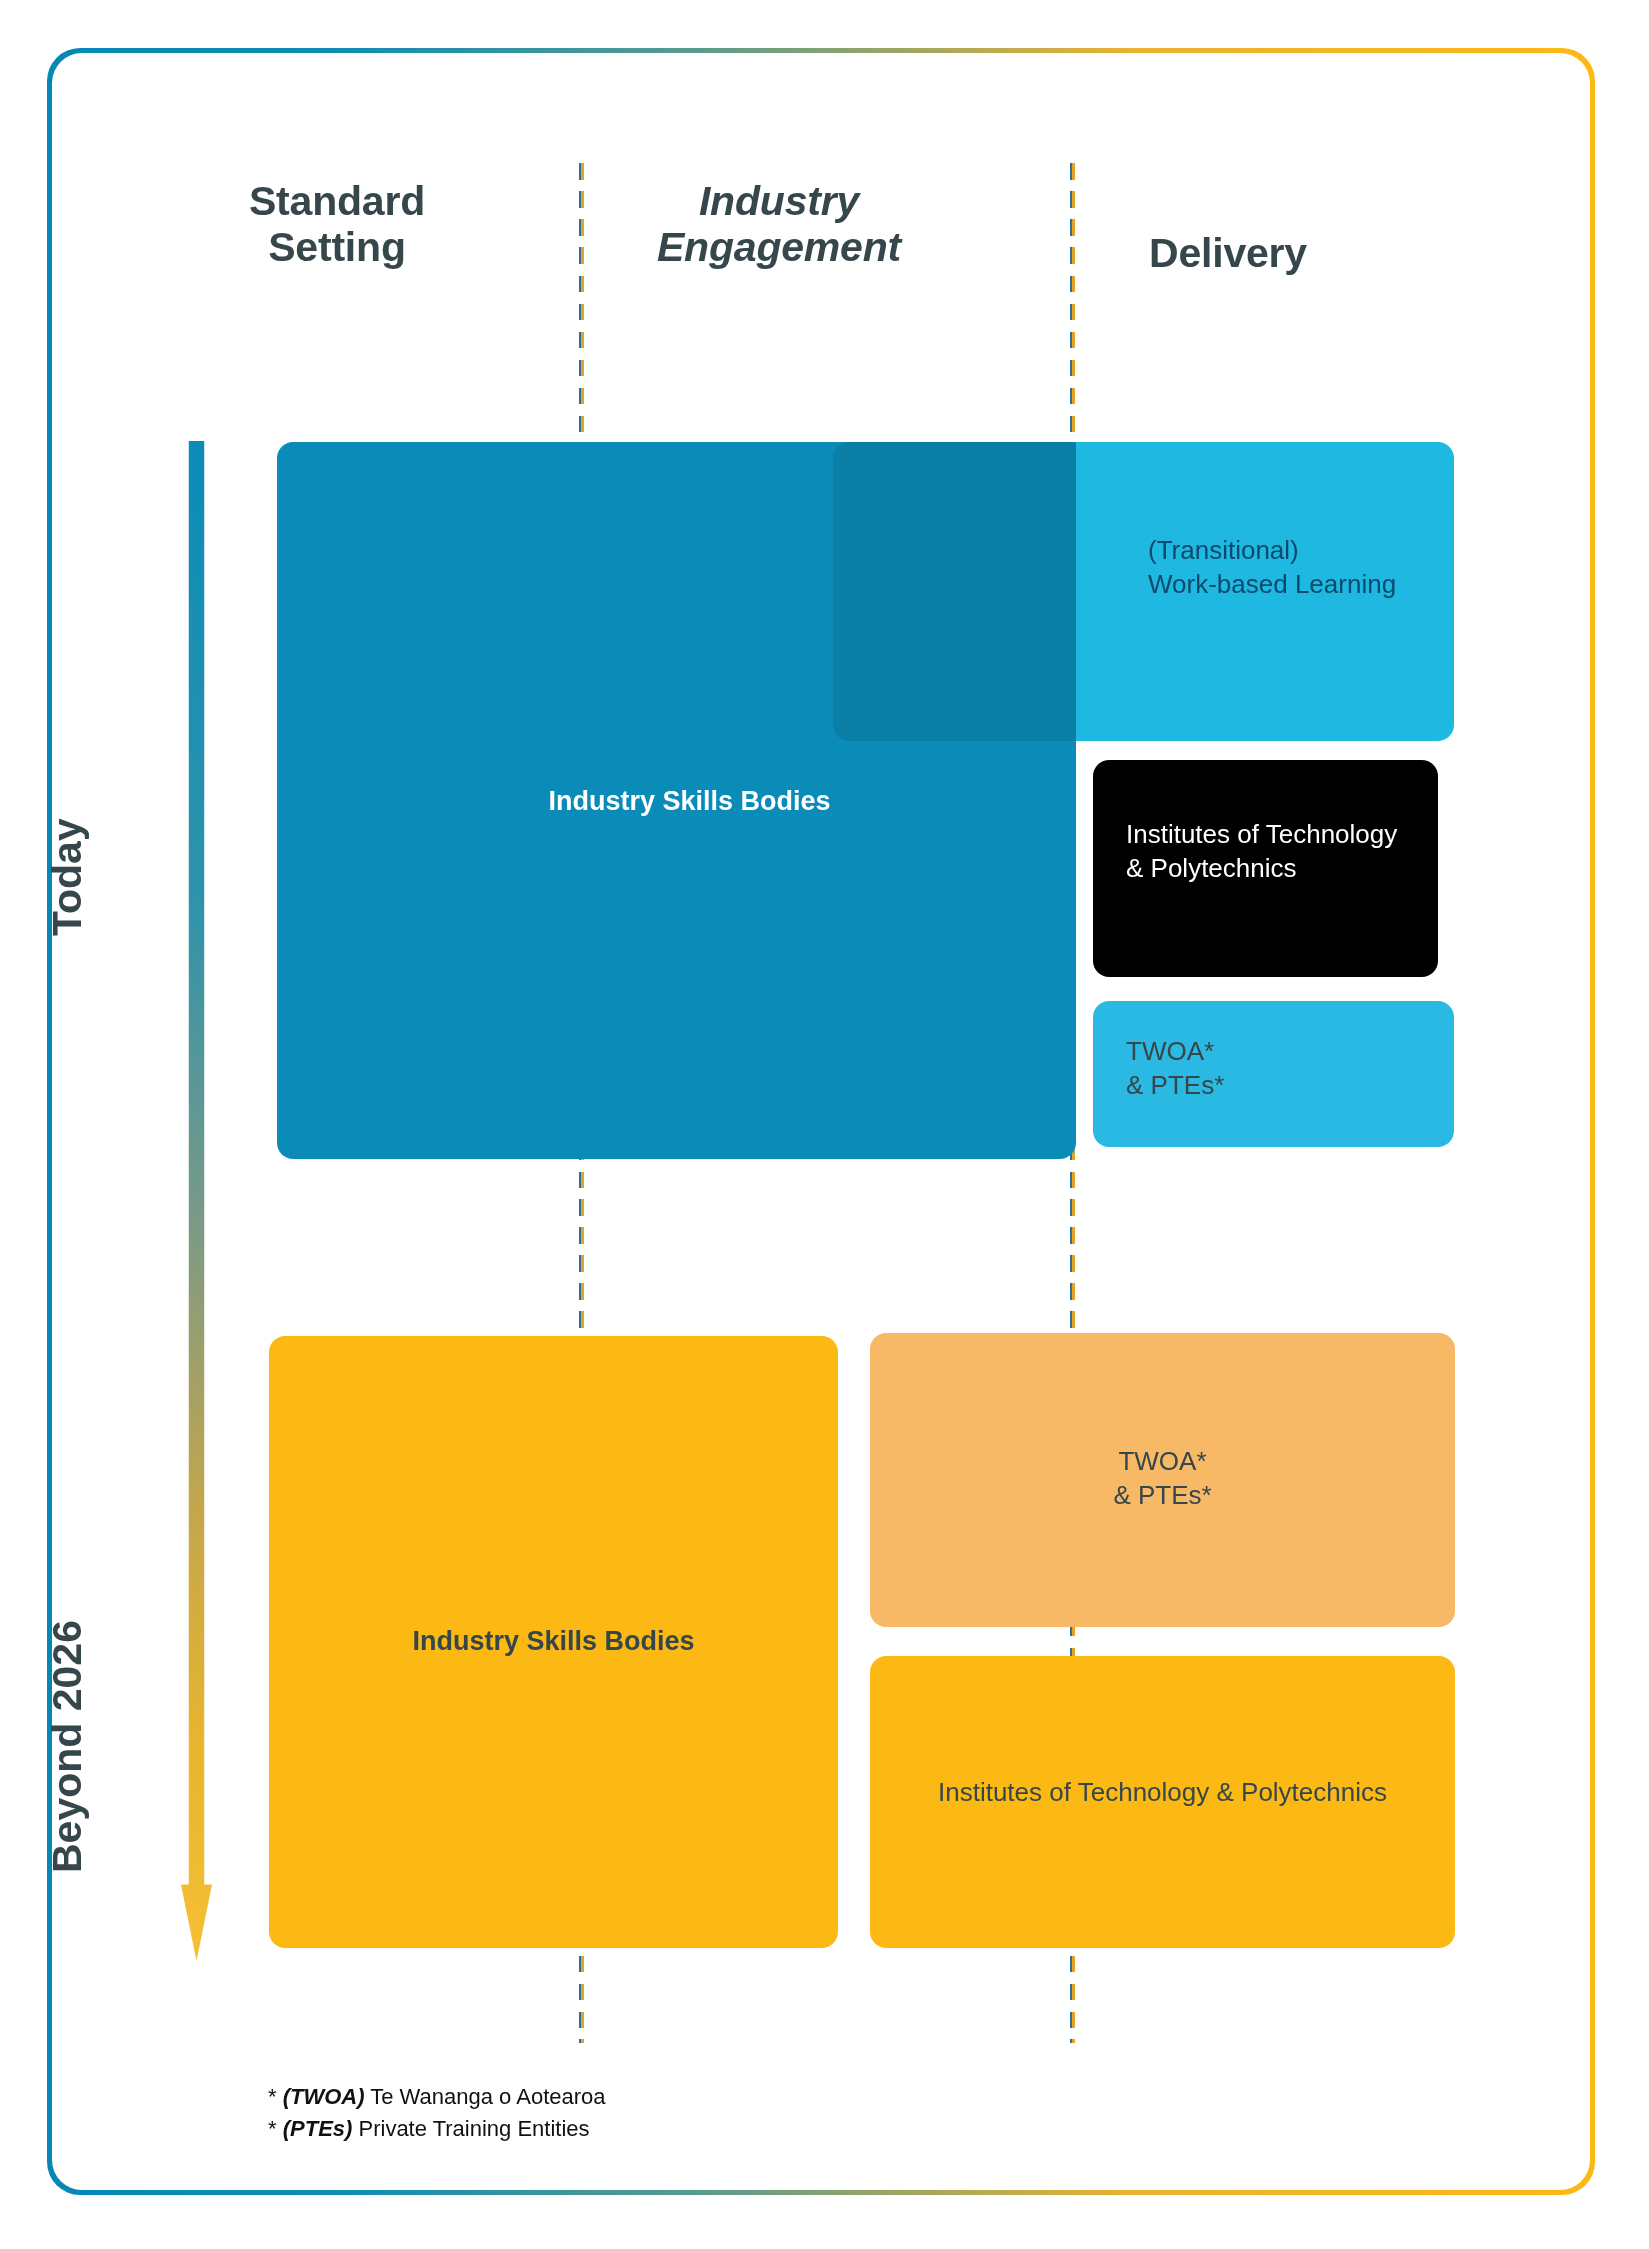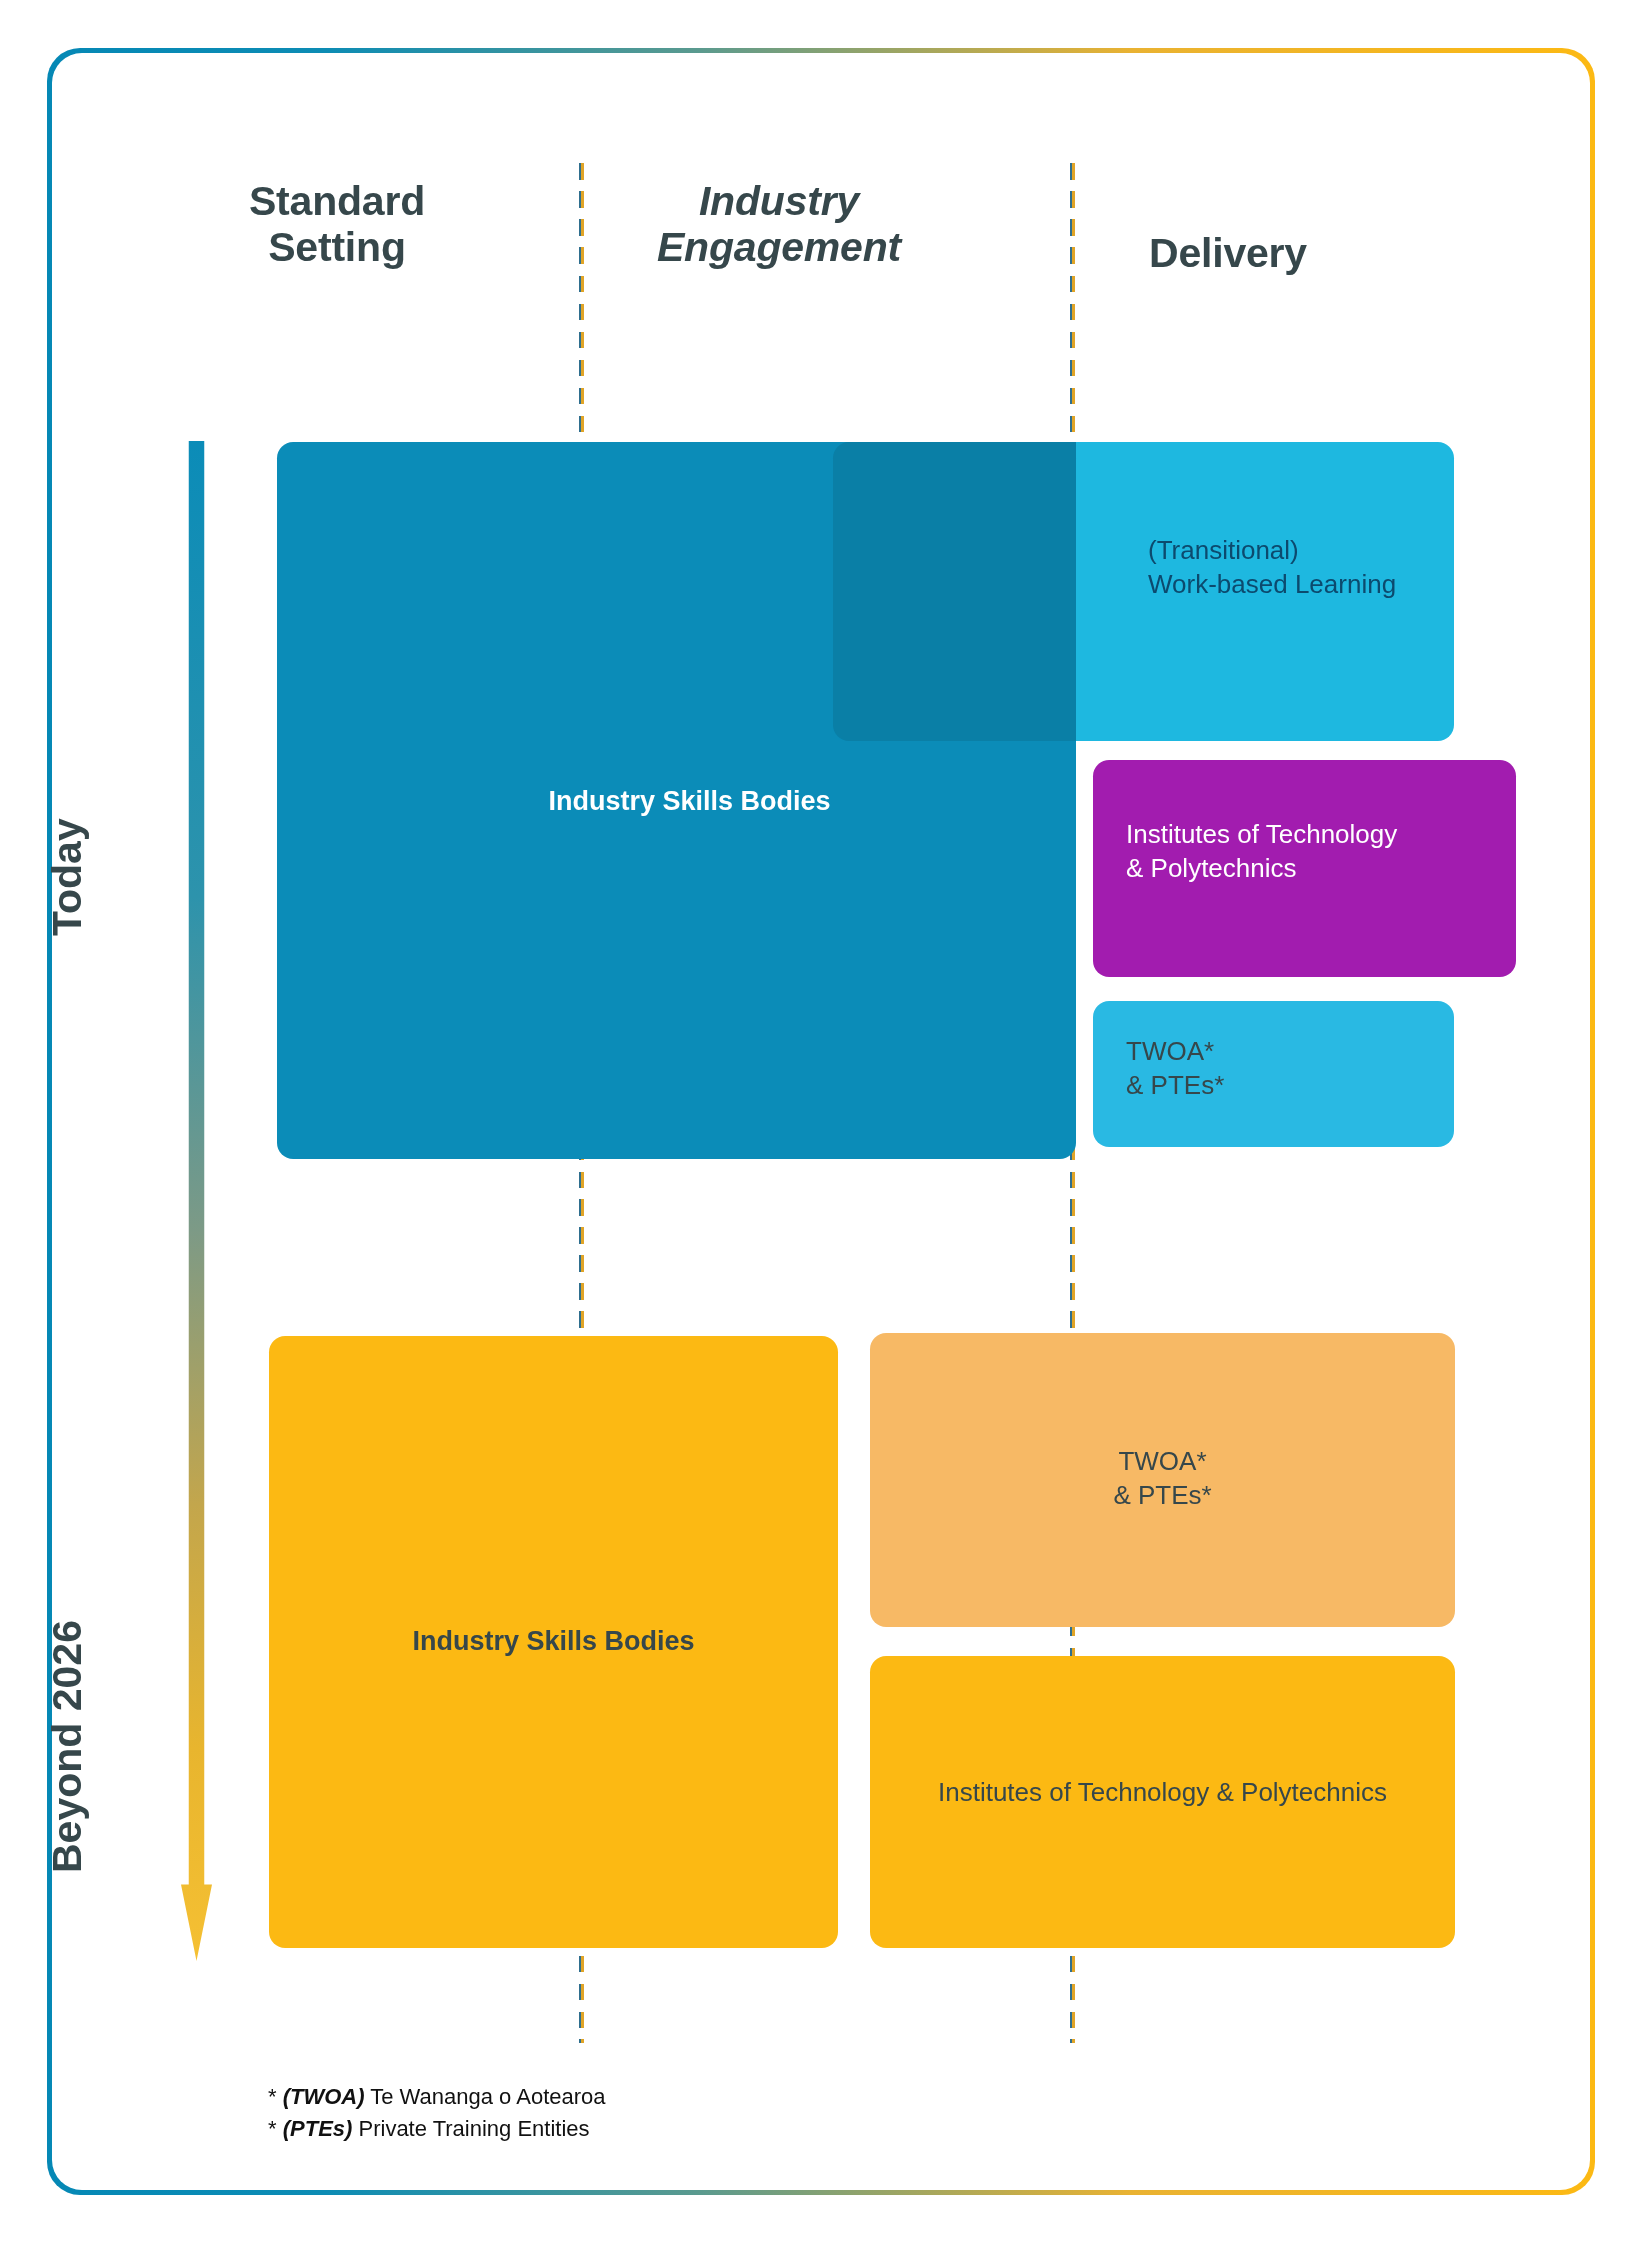--- a/index.html
+++ b/index.html
@@ -143,22 +143,22 @@
     position:absolute;
     left:833px; top:442px;
     width:243px; height:299px;
     background:#0a7fa6;
     border-radius:16.2px 0 0 16.2px;
     z-index:3;
   }
 
   #box-itp-today{
     left:1093px; top:760px;
-    width:423px; height:217px;
-    background:#a21caf;
+    width:345px; height:217px;
+    background:#000000;
     z-index:2;
   }
   #box-itp-today .box-label{
     top:57px;
     color:#ffffff;
     text-align:left;
     padding-left:33px;
   }
 
   #box-twoa-today{

